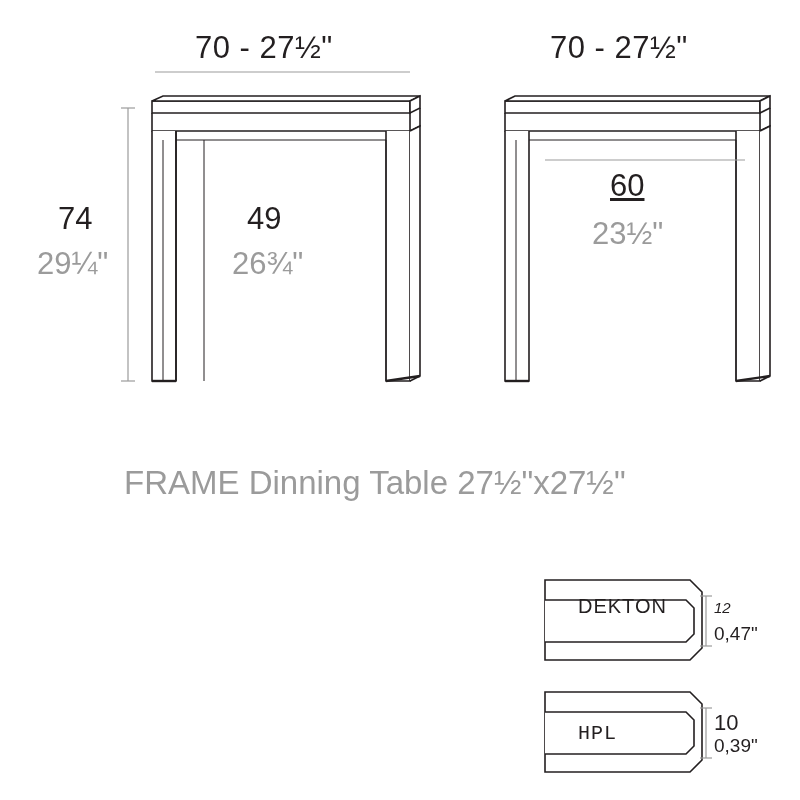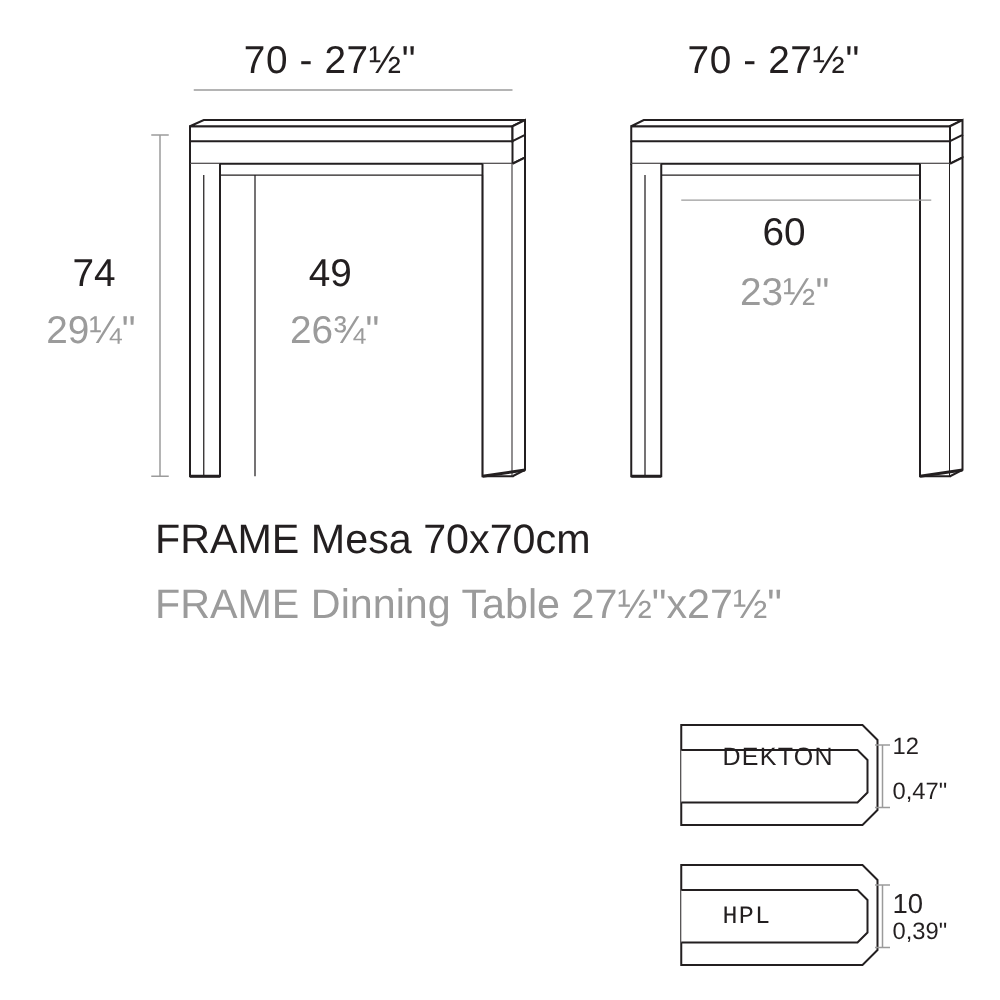--- a/index.html
+++ b/index.html
@@ -58,20 +58,21 @@
     left: 247px; top: 203px;
     font-size: 31px;
   }
   .dim-inner-in {
     left: 232px; top: 248px;
     font-size: 31px;
   }
   .dim-side-cm {
     left: 610px; top: 170px;
     font-size: 31px;
+    text-decoration: underline;
   }
   .dim-side-in {
     left: 592px; top: 218px;
     font-size: 31px;
   }
   .title-es {
     left: 124px; top: 414px;
     font-size: 33px;
   }
   .title-en {
@@ -83,22 +84,23 @@
     font-size: 20px;
     letter-spacing: 1px;
   }
   .mat-label-2 {
     left: 578px; top: 724px;
     font-size: 20px;
     letter-spacing: 1px;
     font-family: Liberation Mono, monospace;
   }
   .mat-dim1-a {
-    left: 714px; top: 588px;
-    font-size: 19px;
+    left: 714px; top: 600px;
+    font-size: 15px;
+    font-style: italic;
   }
   .mat-dim1-b {
     left: 714px; top: 624px;
     font-size: 19px;
   }
   .mat-dim2-a {
     left: 714px; top: 712px;
     font-size: 22px;
   }
   .mat-dim2-b {
@@ -202,21 +204,20 @@
   <div class="txt grey dim-height-in">29¼"</div>
 
   <div class="txt dark dim-inner-cm">49</div>
 
   <div class="txt grey dim-inner-in">26¾"</div>
 
   <div class="txt dark dim-side-cm">60</div>
 
   <div class="txt grey dim-side-in">23½"</div>
 
-  <div class="txt dark title-es">FRAME Mesa 70x70cm</div>
 
   <div class="txt grey title-en">FRAME Dinning Table 27½"x27½"</div>
 
   <div class="txt dark mat-label-1">DEKTON</div>
 
   <div class="txt dark mat-dim1-a">12</div>
 
   <div class="txt dark mat-dim1-b">0,47"</div>
 
   <div class="txt dark mat-label-2">HPL</div>

